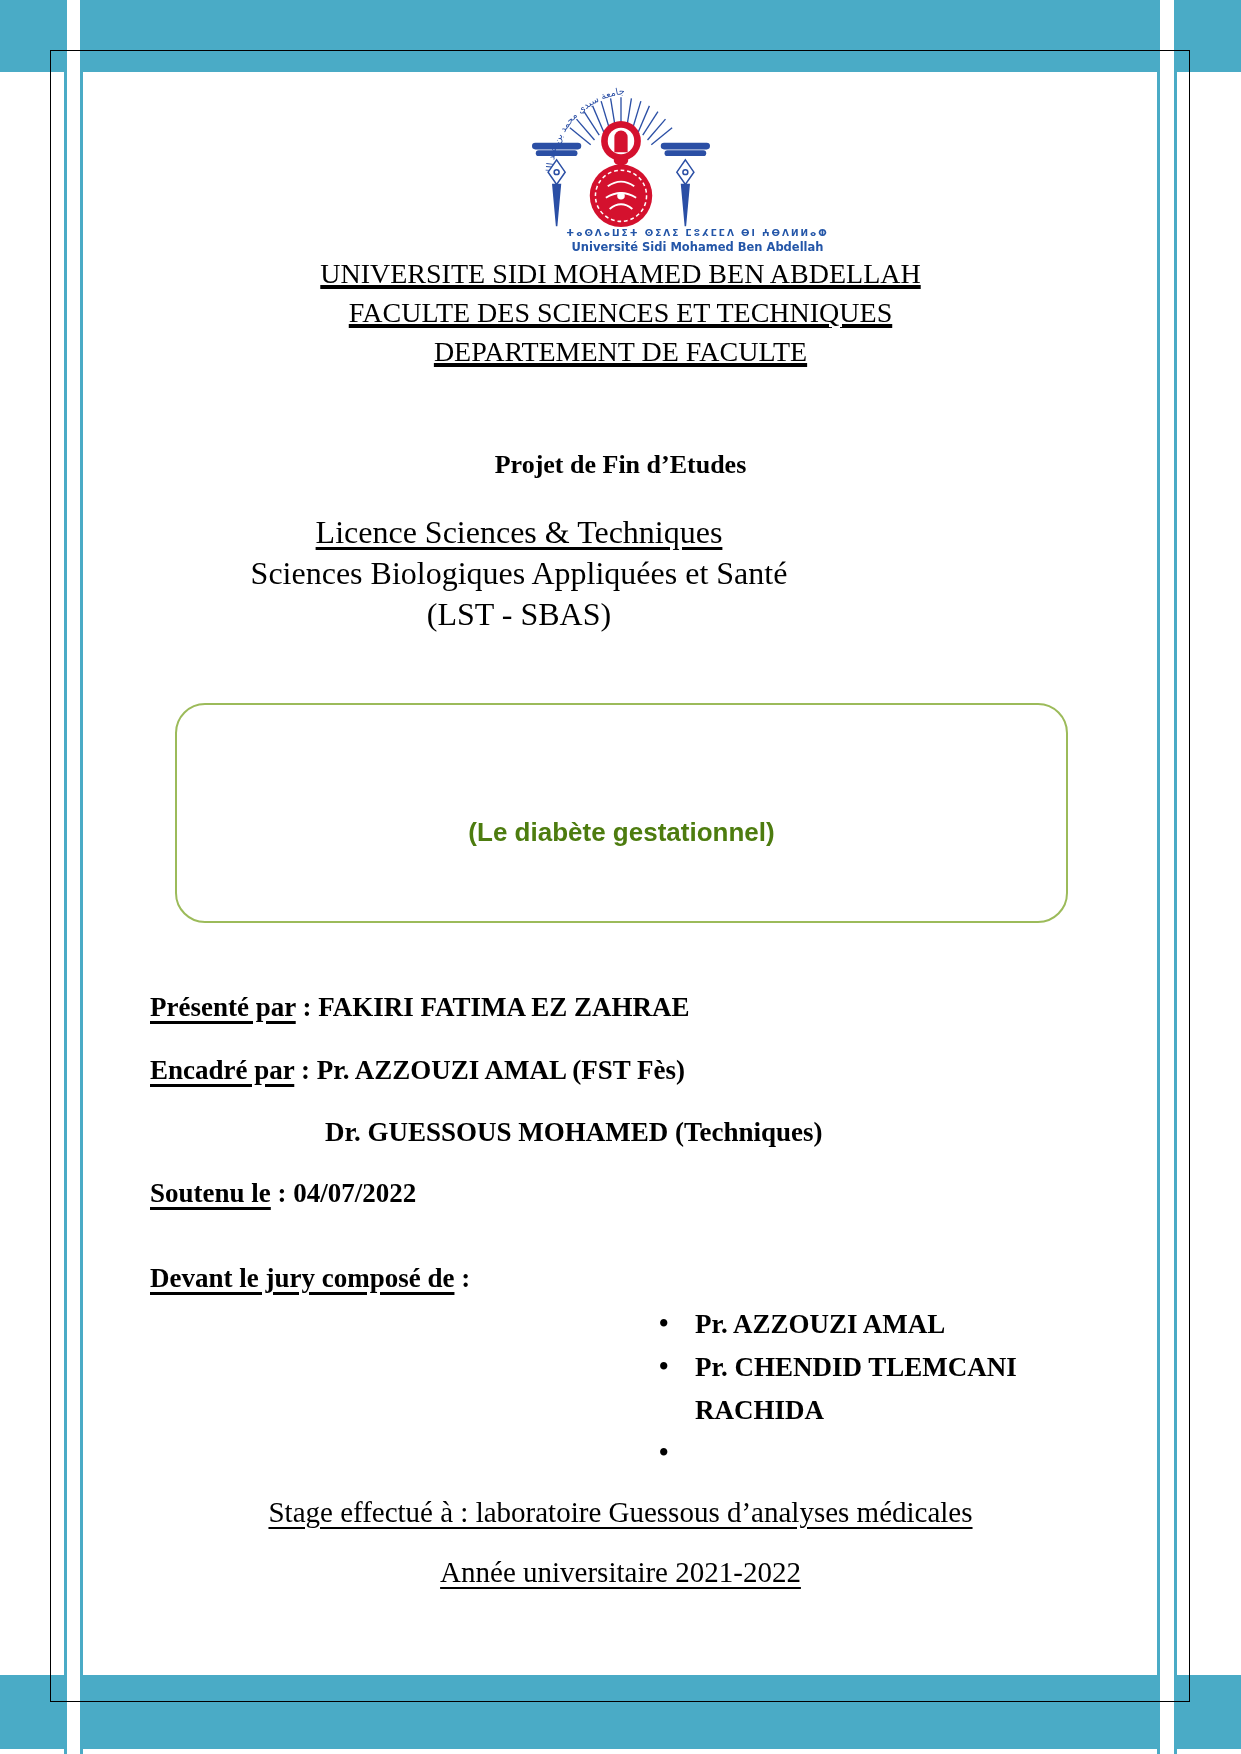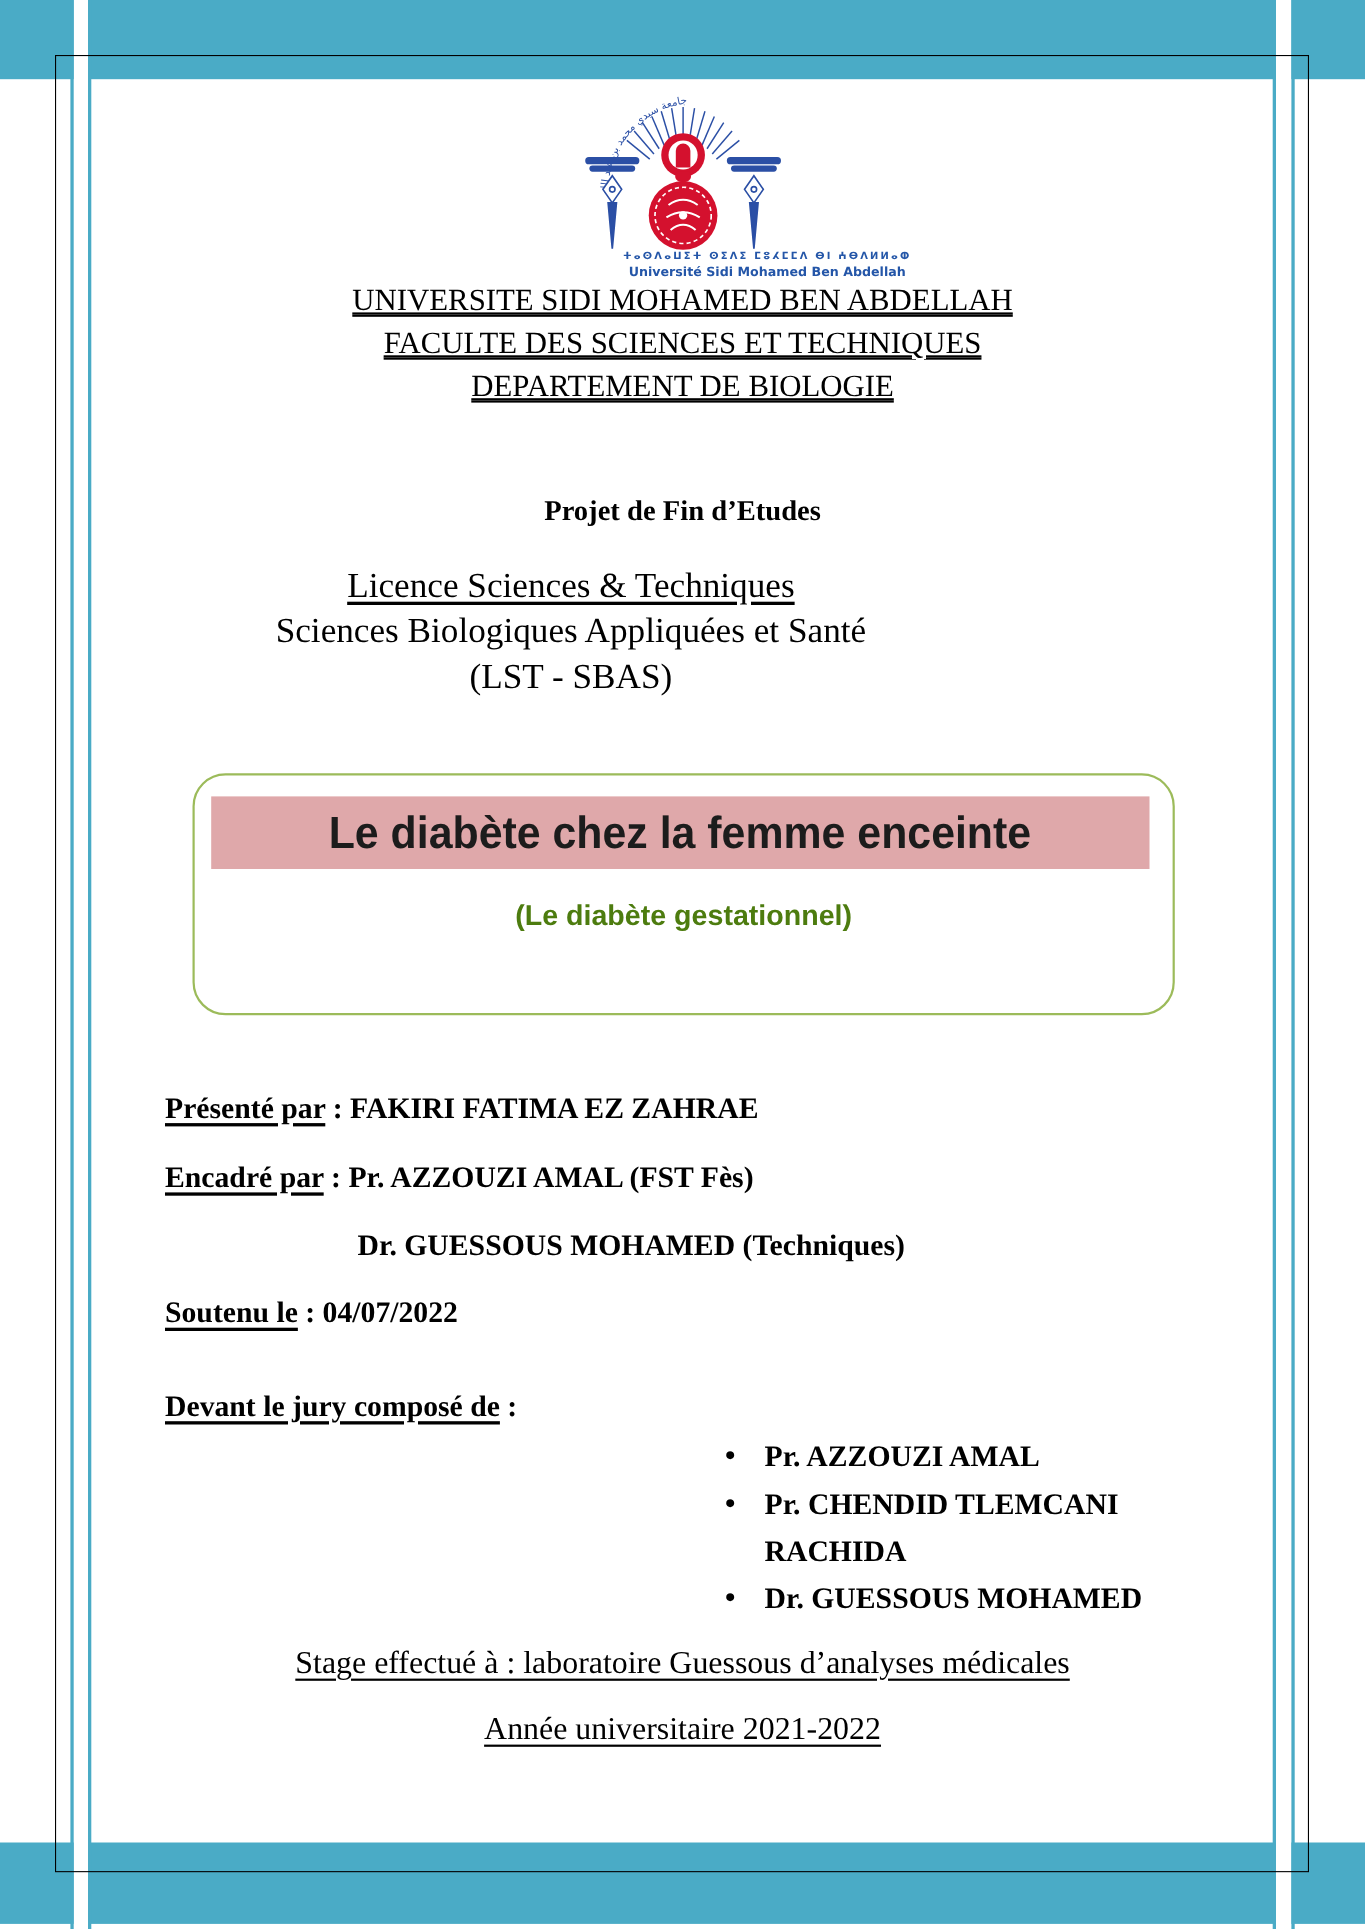--- a/index.html
+++ b/index.html
@@ -176,34 +176,31 @@
     </g>
     <circle cx="110" cy="116" r="4" fill="#ffffff"></circle>
   </svg>
 </div>
 <div class="logo-caption tifi">ⵜⴰⵙⴷⴰⵡⵉⵜ ⵙⵉⴷⵉ ⵎⵓⵃⵎⵎⴷ ⴱⵏ ⵄⴱⴷⵍⵍⴰⵀ</div>
 <div class="logo-caption fr">Université Sidi Mohamed Ben Abdellah</div>
 
 <div class="uni-headings">
   <div>UNIVERSITE SIDI MOHAMED BEN ABDELLAH</div>
   <div>FACULTE DES SCIENCES ET TECHNIQUES</div>
-  <div>DEPARTEMENT DE BIOLOGIE</div>
+  <div>DEPARTEMENT DE FACULTE</div>
 </div>
 
 <div class="project-label">Projet de Fin d’Etudes</div>
 <div class="degree-block">
   <div class="underlined">Licence Sciences &amp; Techniques</div>
   <div>Sciences Biologiques Appliquées et Santé</div>
   <div>(LST - SBAS)</div>
 </div>
 
 <div class="title-box">
-  <div class="title-bar">
-    <span>Le diabète chez la femme enceinte</span>
-  </div>
   <div class="subtitle">(Le diabète gestationnel)</div>
 </div>
 
 <div class="detail presented">
   <span class="lbl">Présenté par</span><span> : FAKIRI FATIMA EZ ZAHRAE</span>
 </div>
 <div class="detail supervised">
   <span class="lbl">Encadré par</span><span> : Pr. AZZOUZI AMAL (FST Fès)</span>
 </div>
 <div class="detail supervisor2">Dr. GUESSOUS MOHAMED (Techniques)</div>
@@ -218,18 +215,17 @@
   <div class="jury-item">
     <span class="bullet">•</span>
     <span>Pr. AZZOUZI AMAL</span>
   </div>
   <div class="jury-item">
     <span class="bullet">•</span>
     <span>Pr. CHENDID TLEMCANI RACHIDA</span>
   </div>
   <div class="jury-item">
     <span class="bullet">•</span>
-    <span>Dr. GUESSOUS MOHAMED</span>
   </div>
 </div>
 
 <div class="footer-line stage">Stage effectué à : laboratoire Guessous d’analyses médicales</div>
 <div class="footer-line year">Année universitaire 2021-2022</div>
 
 </body></html>

